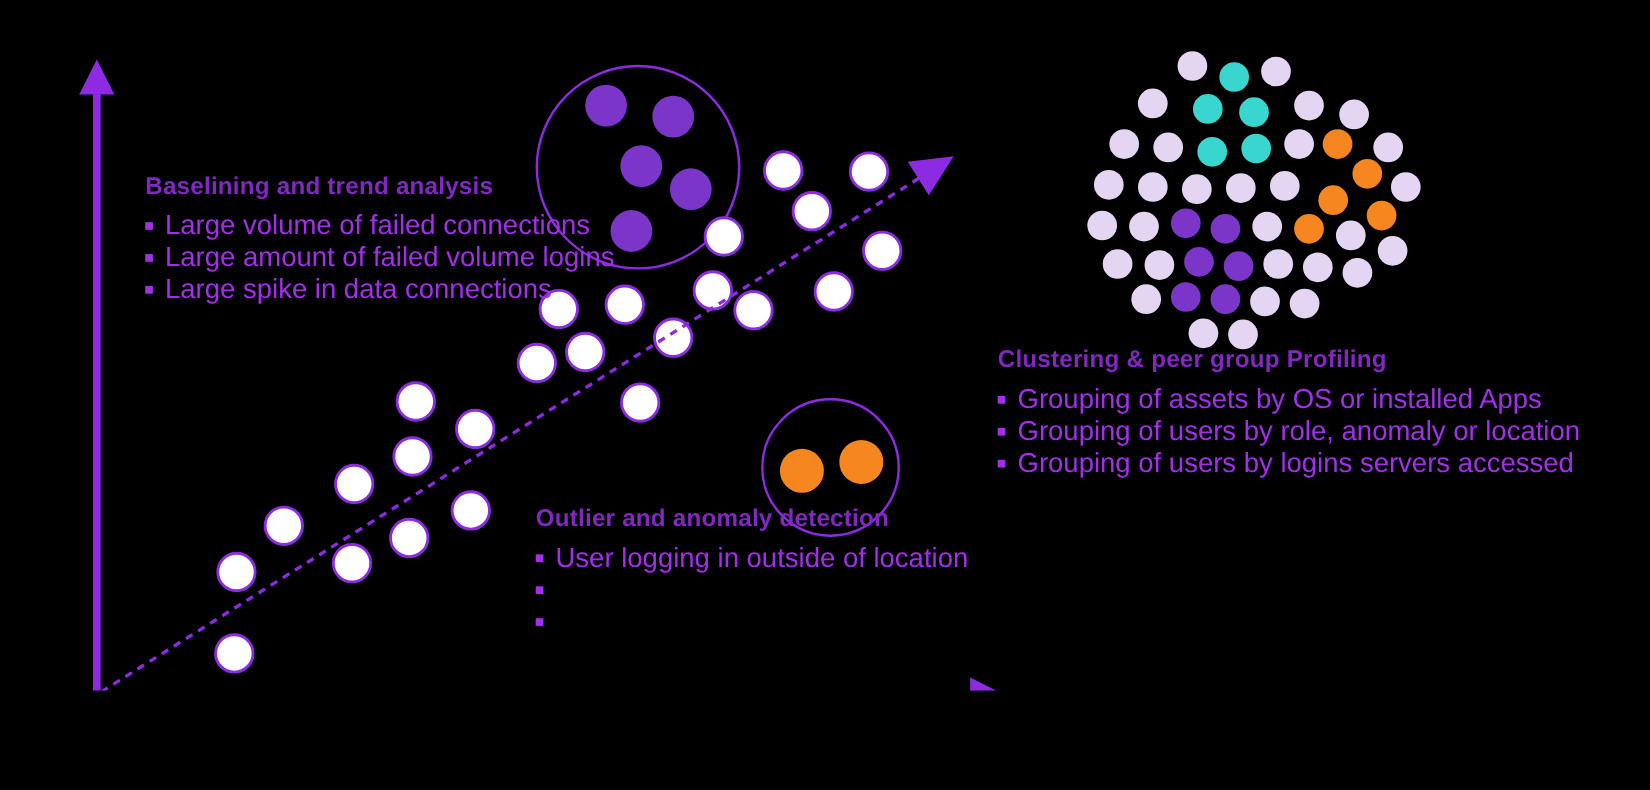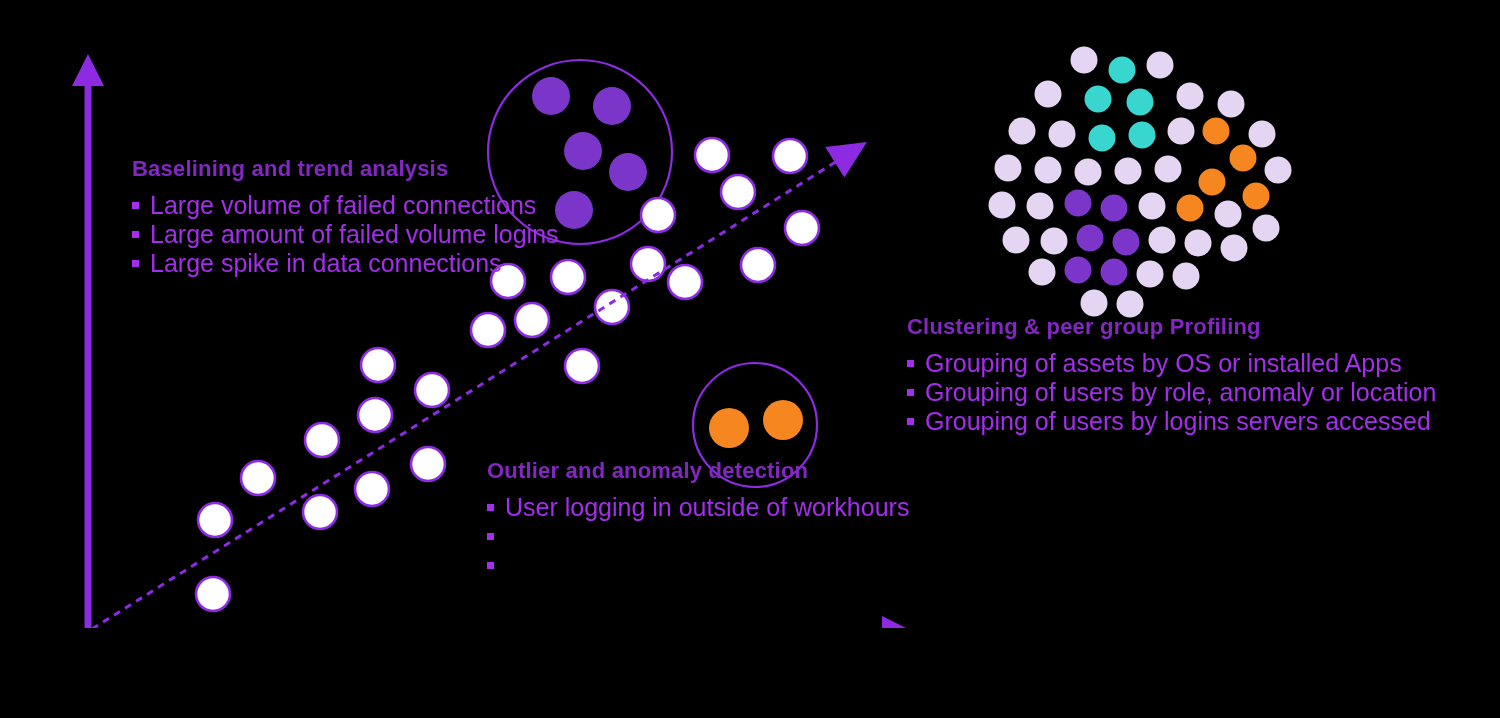--- a/index.html
+++ b/index.html
@@ -133,21 +133,21 @@
     <div class="bullet">
       <span class="sq"></span>
       <span>Large spike in data connections</span>
     </div>
   </div>
 
   <div class="textblock" style="left:487px;top:458px;">
     <h2>Outlier and anomaly detection</h2>
     <div class="bullet">
       <span class="sq"></span>
-      <span>User logging in outside of workhours</span>
+      <span>User logging in outside of location</span>
     </div>
     <div class="bullet">
       <span class="sq"></span>
     </div>
     <div class="bullet">
       <span class="sq"></span>
     </div>
   </div>
 
   <div class="textblock" style="left:907px;top:314px;text-decoration:underline;">

